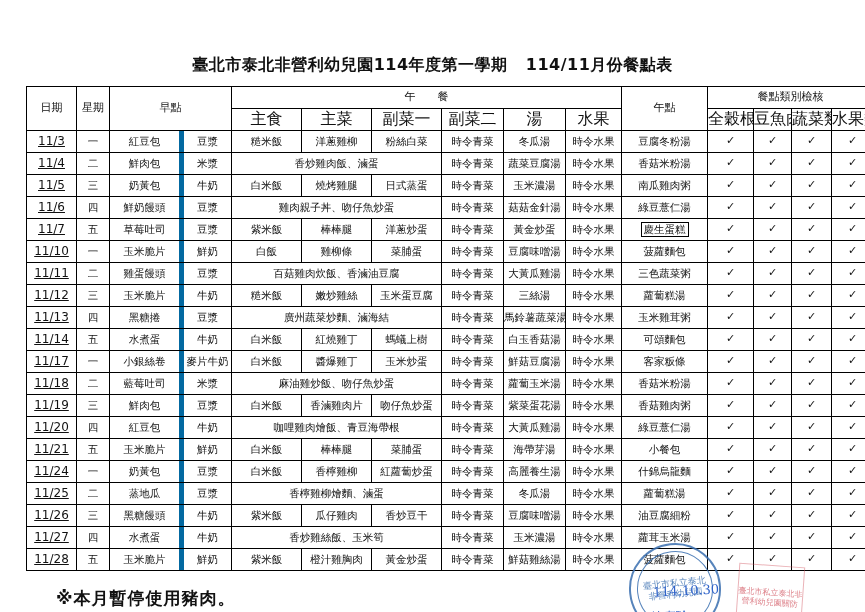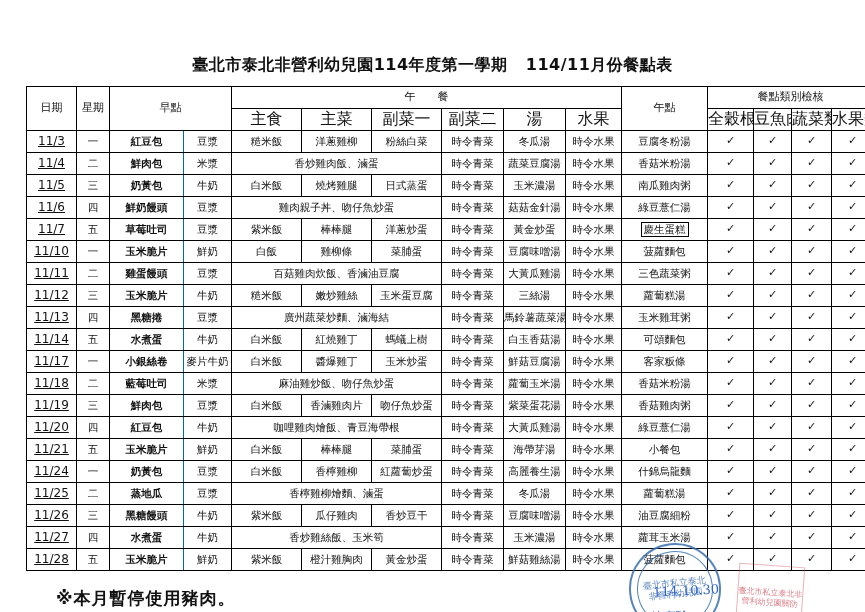--- a/index.html
+++ b/index.html
@@ -80,27 +80,26 @@
   col.c-chk3  { width: 40px; }
   col.c-chk4  { width: 42px; }
 
   .breakfast-split {
     display: flex;
     width: 100%;
     height: 100%;
   }
   .breakfast-split > div:first-child {
     flex: 0 0 74px;
-    border-right: 1px solid #0369a1;
+    border-right: 5px solid #0369a1;
     display: flex;
     align-items: center;
     justify-content: center;
     height: 21px;
     box-sizing: border-box;
-    font-weight: bold;
   }
   .breakfast-split > div:last-child {
     flex: 1 1 auto;
     display: flex;
     align-items: center;
     justify-content: center;
     height: 21px;
   }
   .footer {
     position: relative;

